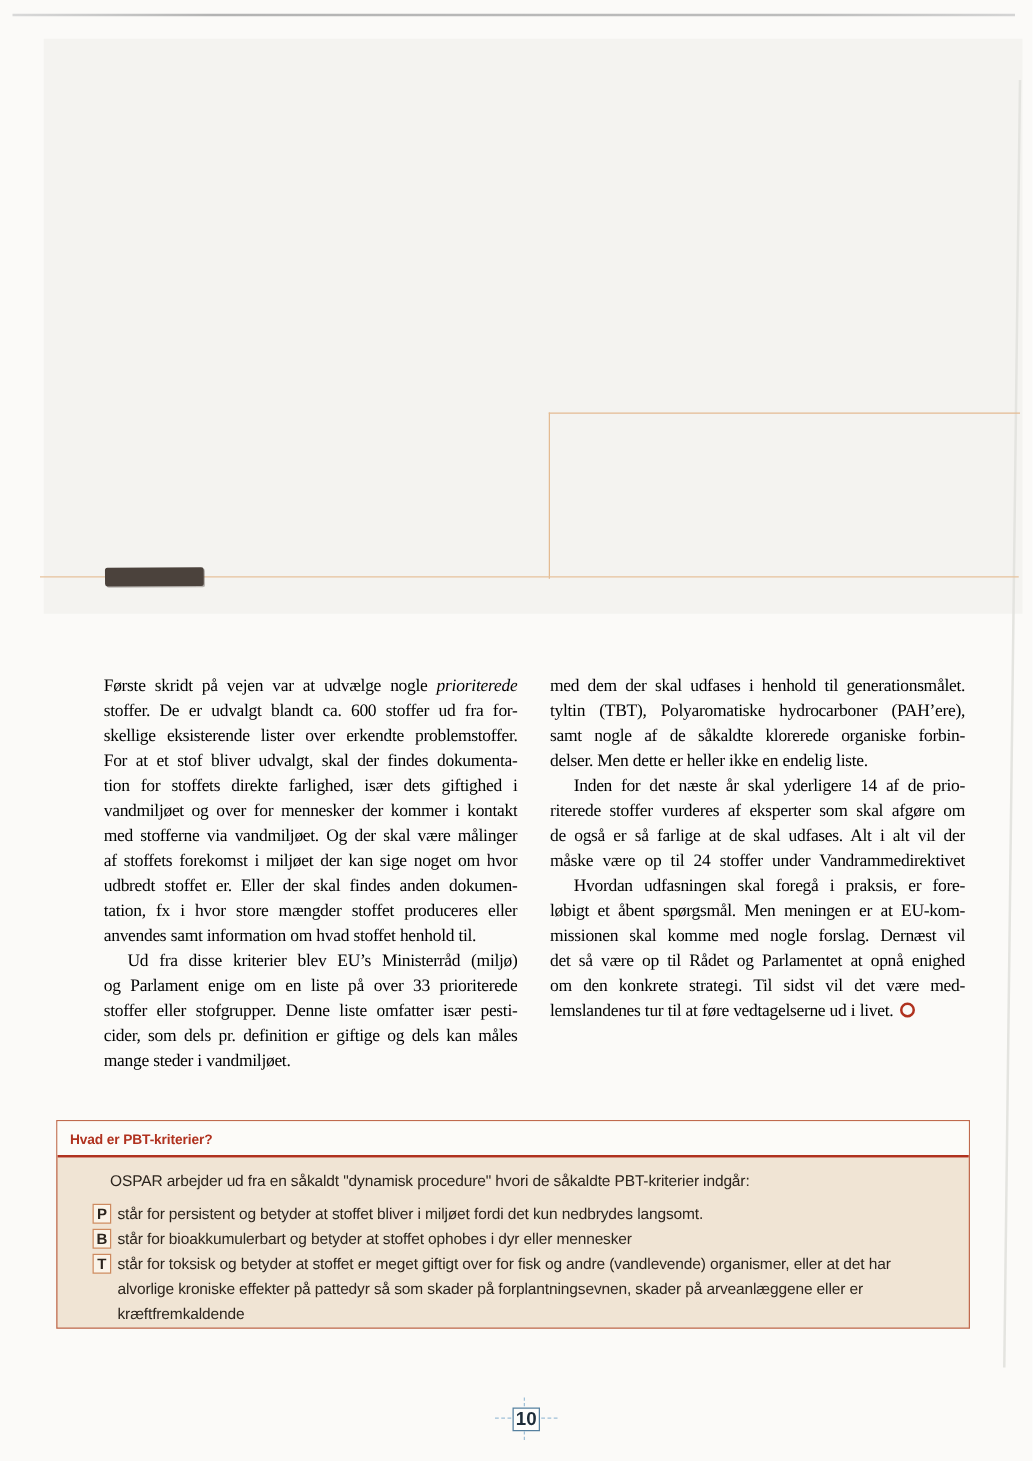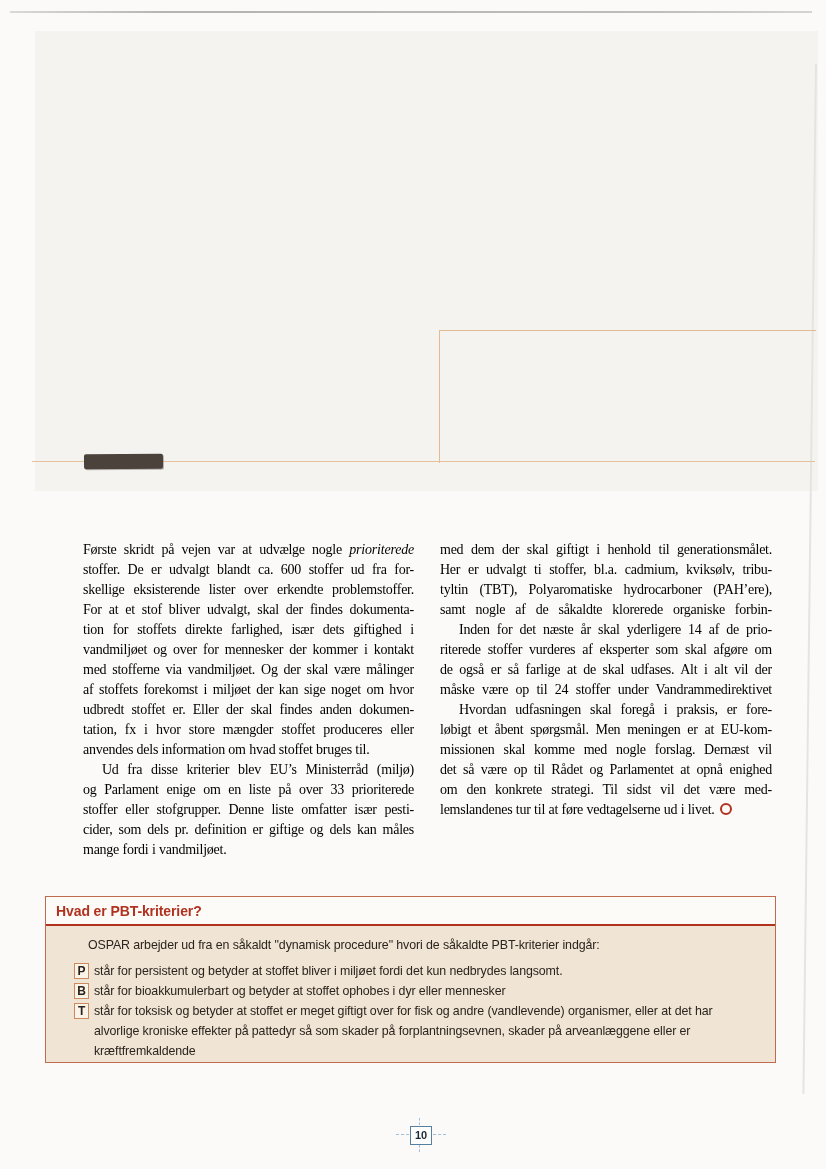--- a/index.html
+++ b/index.html
@@ -31,37 +31,37 @@
   .bodyline.ind{padding-left:19px;}
   .bodyline i{letter-spacing:-0.2px;}
   .end-marker{display:inline-block;width:8px;height:8px;border:2px solid #b0321f;
     border-radius:50%;margin-left:5px;vertical-align:-1px;}
   
   .pbt-box{position:absolute;left:45px;top:896px;width:729px;height:165px;
     border:1px solid #c06a4e;background:#f0e4d4;
     font-family:"Liberation Sans","DejaVu Sans",sans-serif;}
   .pbt-title-row{background:#fcfbf8;border-bottom:2px solid #b0321f;
     padding:5px 10px 4px 10px;}
-  .pbt-title{color:#b0321f;font-weight:bold;font-size:14px;letter-spacing:-0.1px;}
+  .pbt-title{color:#b0321f;font-weight:bold;font-size:11px;letter-spacing:-0.1px;}
   .pbt-content{padding:9px 14px 6px 28px;color:#2b241d;font-size:12.4px;
     letter-spacing:-0.1px;line-height:20px;}
   .pbt-intro{margin-left:14px;margin-bottom:6px;}
   .pbt-item{display:flex;align-items:flex-start;}
   .pbt-badge{flex:0 0 auto;display:inline-block;width:13px;height:14px;
     line-height:14px;text-align:center;font-weight:bold;font-size:12px;
     border:1px solid #cd8a5f;background:#faf3e8;color:#2b241d;
     margin:2px 5px 0 0;}
   .pbt-item-text{flex:1 1 auto;}
   .pbt-item-text div{line-height:20px;}
   
   .pagenum-wrap{position:absolute;left:396px;top:1118px;width:50px;height:34px;}
   .pn-box{position:absolute;left:14px;top:8px;width:20px;height:17px;
     border:1px solid #55809f;background:#fdfdfc;color:#1c2b38;
     font-family:"Liberation Sans","DejaVu Sans",sans-serif;
-    font-size:11px;font-weight:bold;text-align:center;line-height:17px;}
+    font-size:15px;font-weight:bold;text-align:center;line-height:17px;}
   .pn-dash-h{position:absolute;top:16px;width:13px;height:0;border-top:1px dashed #9fc0d8;}
   .pn-dash-h.left{left:0;} .pn-dash-h.right{right:0;}
   .pn-dash-v{position:absolute;left:23px;width:0;height:7px;border-left:1px dashed #9fc0d8;}
   .pn-dash-v.top{top:0;} .pn-dash-v.bottom{bottom:0;}
 </style>
 </head>
 <body>
 
 <div class="page">
 
@@ -76,32 +76,32 @@
       <div class="bodyline just"><span>Første skridt på vejen var at udvælge nogle </span><i>prioriterede</i></div>
       <div class="bodyline just"><span>stoffer. De er udvalgt blandt ca. 600 stoffer ud fra for-</span></div>
       <div class="bodyline just"><span>skellige eksisterende lister over erkendte problemstoffer.</span></div>
       <div class="bodyline just"><span>For at et stof bliver udvalgt, skal der findes dokumenta-</span></div>
       <div class="bodyline just"><span>tion for stoffets direkte farlighed, især dets giftighed i</span></div>
       <div class="bodyline just"><span>vandmiljøet og over for mennesker der kommer i kontakt</span></div>
       <div class="bodyline just"><span>med stofferne via vandmiljøet. Og der skal være målinger</span></div>
       <div class="bodyline just"><span>af stoffets forekomst i miljøet der kan sige noget om hvor</span></div>
       <div class="bodyline just"><span>udbredt stoffet er. Eller der skal findes anden dokumen-</span></div>
       <div class="bodyline just"><span>tation, fx i hvor store mængder stoffet produceres eller</span></div>
-      <div class="bodyline"><span>anvendes dels information om hvad stoffet bruges til.</span></div>
+      <div class="bodyline"><span>anvendes samt information om hvad stoffet henhold til.</span></div>
       <div class="bodyline just ind"><span>Ud fra disse kriterier blev EU’s Ministerråd (miljø)</span></div>
       <div class="bodyline just"><span>og Parlament enige om en liste på over 33 prioriterede</span></div>
       <div class="bodyline just"><span>stoffer eller stofgrupper. Denne liste omfatter især pesti-</span></div>
       <div class="bodyline just"><span>cider, som dels pr. definition er giftige og dels kan måles</span></div>
-      <div class="bodyline"><span>mange fordi i vandmiljøet.</span></div>
+      <div class="bodyline"><span>mange steder i vandmiljøet.</span></div>
     </div>
   <div class="col col-right" id="col-right">
-      <div class="bodyline just"><span>med dem der skal giftigt i henhold til generationsmålet.</span></div>
-      <div class="bodyline just"><span>Her er udvalgt ti stoffer, bl.a. cadmium, kviksølv, tribu-</span></div>
+      <div class="bodyline just"><span>med dem der skal udfases i henhold til generationsmålet.</span></div>
       <div class="bodyline just"><span>tyltin (TBT), Polyaromatiske hydrocarboner (PAH’ere),</span></div>
       <div class="bodyline just"><span>samt nogle af de såkaldte klorerede organiske forbin-</span></div>
+      <div class="bodyline"><span>delser. Men dette er heller ikke en endelig liste.</span></div>
       <div class="bodyline just ind"><span>Inden for det næste år skal yderligere 14 af de prio-</span></div>
       <div class="bodyline just"><span>riterede stoffer vurderes af eksperter som skal afgøre om</span></div>
       <div class="bodyline just"><span>de også er så farlige at de skal udfases. Alt i alt vil der</span></div>
       <div class="bodyline just"><span>måske være op til 24 stoffer under Vandrammedirektivet</span></div>
       <div class="bodyline just ind"><span>Hvordan udfasningen skal foregå i praksis, er fore-</span></div>
       <div class="bodyline just"><span>løbigt et åbent spørgsmål. Men meningen er at EU-kom-</span></div>
       <div class="bodyline just"><span>missionen skal komme med nogle forslag. Dernæst vil</span></div>
       <div class="bodyline just"><span>det så være op til Rådet og Parlamentet at opnå enighed</span></div>
       <div class="bodyline just"><span>om den konkrete strategi. Til sidst vil det være med-</span></div>
       <div class="bodyline"><span>lemslandenes tur til at føre vedtagelserne ud i livet.</span><span class="end-marker"></span></div>

